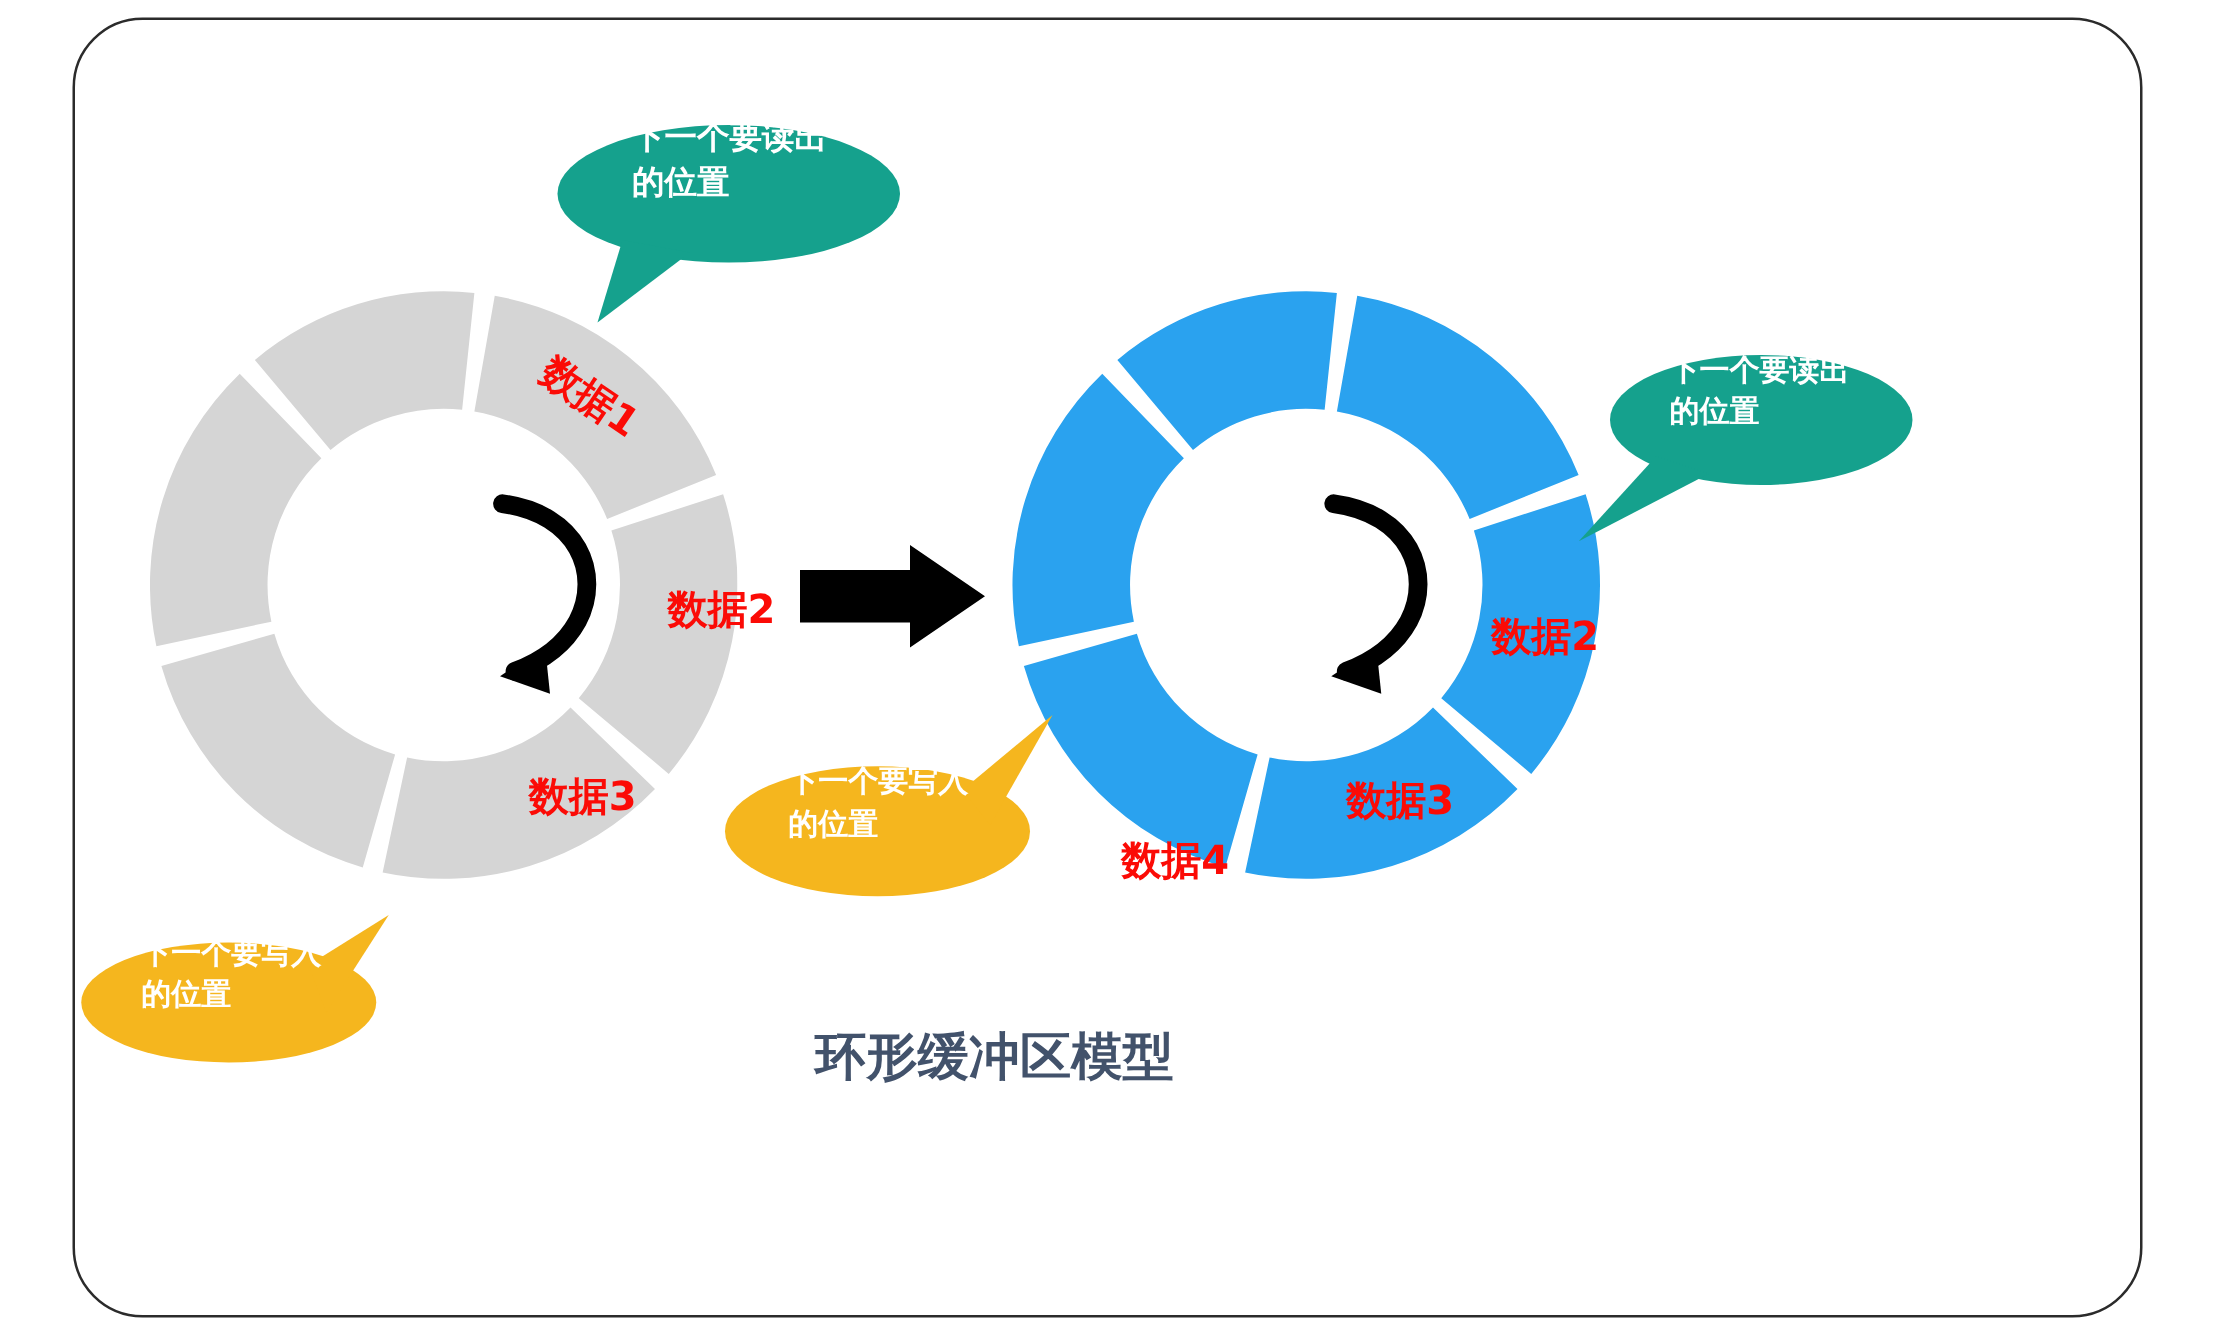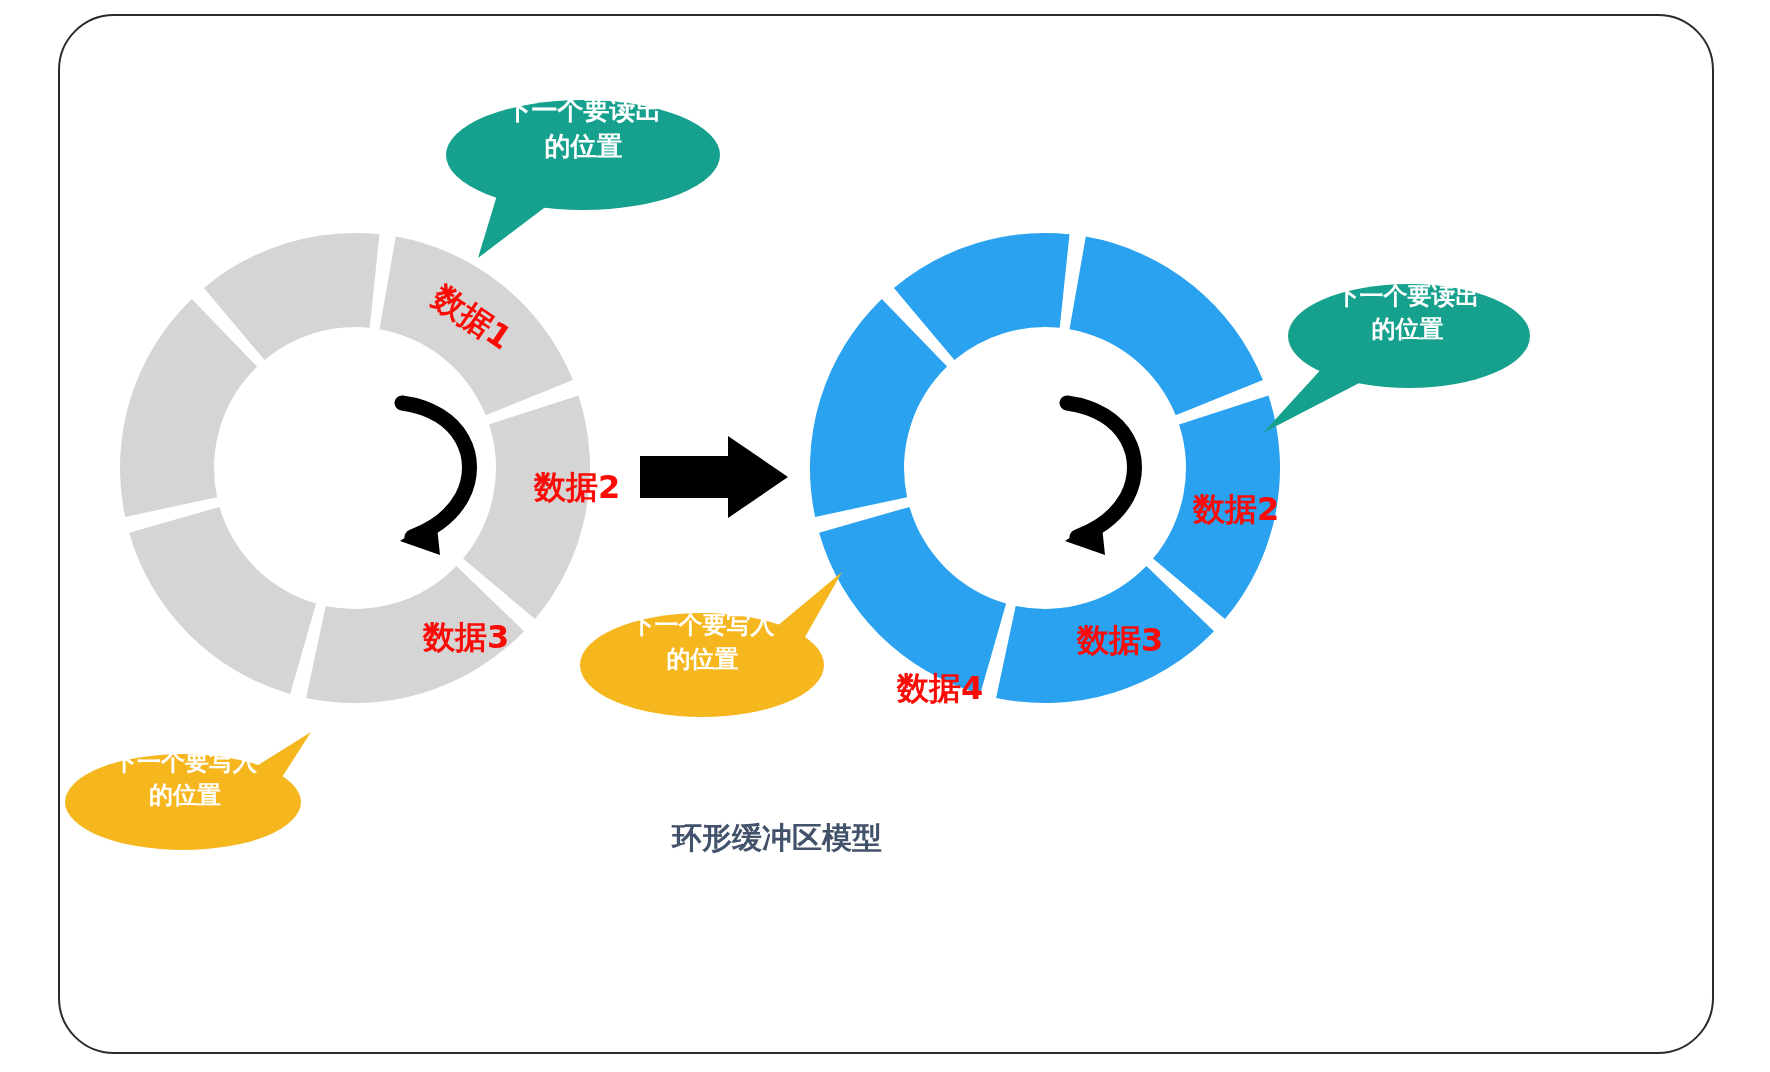--- a/index.html
+++ b/index.html
@@ -4,21 +4,21 @@
 <style>
   html,body{margin:0;padding:0;background:#ffffff;}
   body{font-family:"Liberation Sans","DejaVu Sans",sans-serif;}
   #stage{position:relative;width:1770px;height:1072px;background:#ffffff;overflow:hidden;}
   #frame{position:absolute;left:58px;top:14px;width:1656px;height:1040px;
          border:2px solid #2b2b2b;border-radius:56px;background:#ffffff;box-sizing:border-box;}
   .ring{position:absolute;}
   .lbl{position:absolute;color:#fb0b06;font-weight:bold;white-space:nowrap;
        font-family:"DejaVu Sans","Liberation Sans",sans-serif;}
   .bubble{position:absolute;display:flex;align-items:center;justify-content:center;
-          text-align:center;color:#ffffff;font-weight:bold;line-height:1.38;
+          text-align:left;color:#ffffff;font-weight:bold;line-height:1.38;
           font-family:"DejaVu Sans","Liberation Sans",sans-serif;}
   .bubble .txt{position:relative;z-index:2;padding:0 6px;}
   .bubble svg{position:absolute;left:0;top:0;overflow:visible;z-index:1;}
   #title{position:absolute;color:#42526b;font-weight:bold;white-space:nowrap;
          font-family:"DejaVu Sans","Liberation Sans",sans-serif;}
   .bigarrow{position:absolute;}
   .curved{position:absolute;}
 </style>
 </head>
 <body>
@@ -116,14 +116,14 @@
     <svg viewBox="0 0 245 160" style="width:245px;height:160px;">
       <ellipse cx="122" cy="75" rx="122" ry="52" fill="#f5b61e"></ellipse>
       <path d="M 190 42 L 262 -18 L 212 70 Z" fill="#f5b61e"></path>
     </svg>
     <div class="txt" style="margin-top:0px;">
       <div>下一个要写入</div>
       <div>的位置</div>
     </div>
   </div>
 
-  <div id="title" style="left:672px;top:818px;font-size:30px;">环形缓冲区模型</div>
+  <div id="title" style="left:652px;top:818px;font-size:41px;">环形缓冲区模型</div>
 </div>
 
 </body></html>

